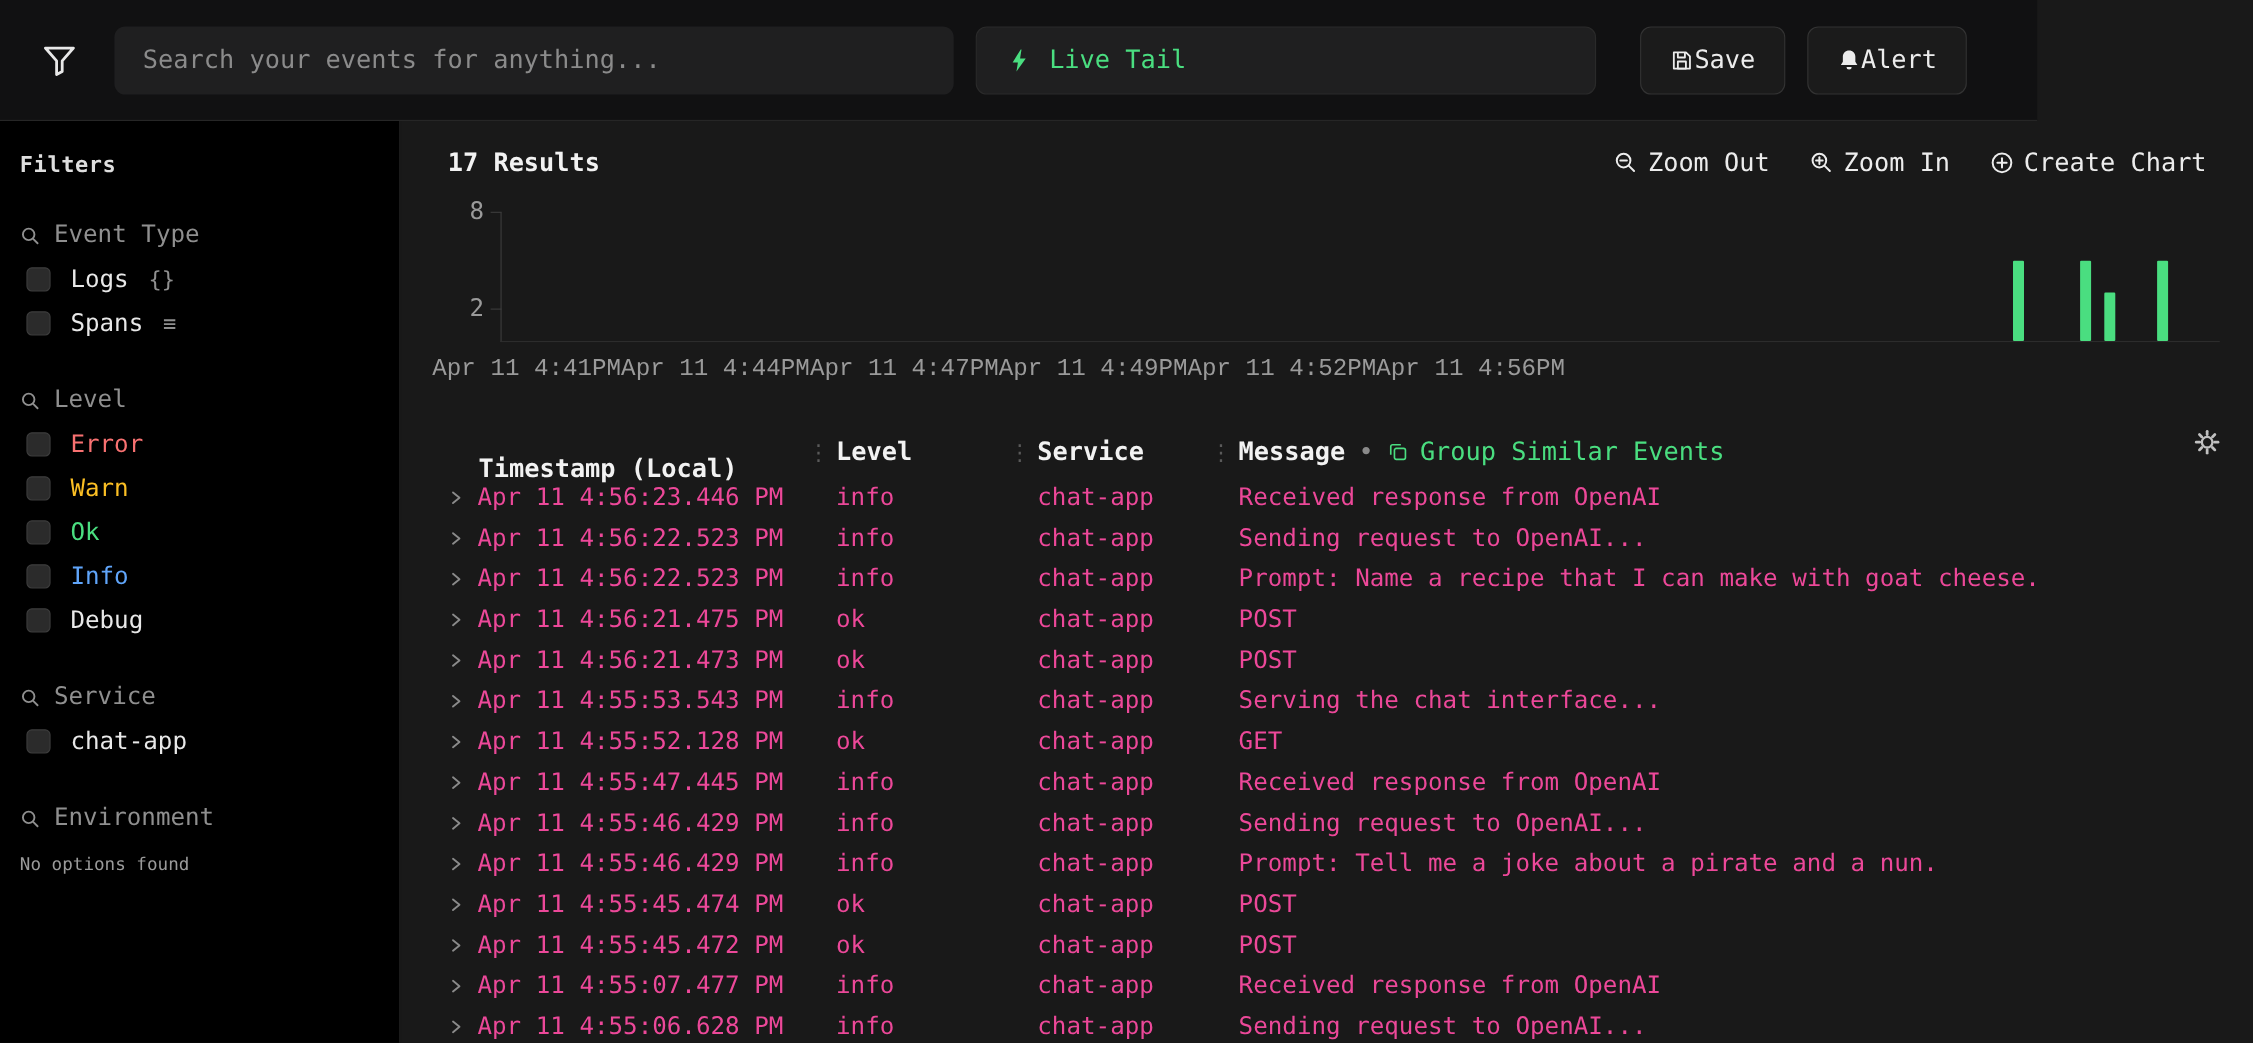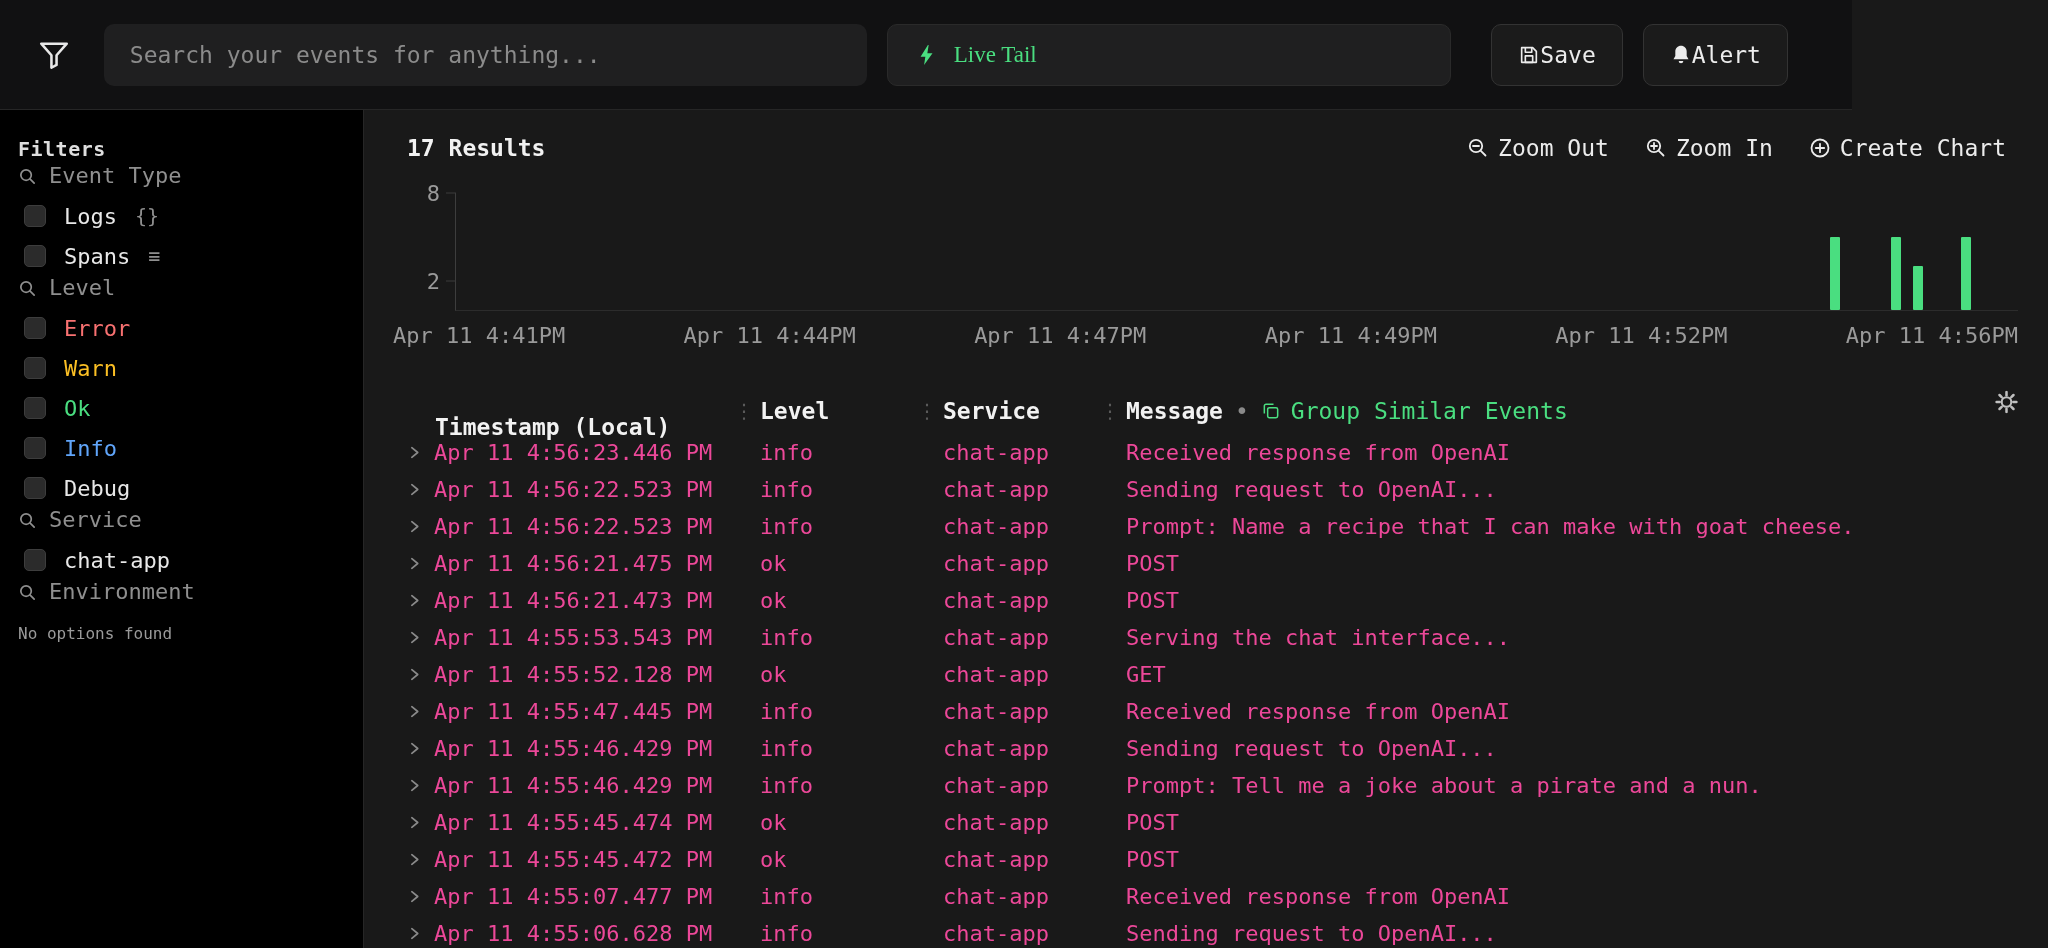--- a/index.html
+++ b/index.html
@@ -18,37 +18,37 @@
   }
   .funnel-btn { width:46px; height:46px; display:flex; align-items:center; justify-content:center; margin-right:10px; cursor:pointer; }
   .search-input {
     width:873px; height:62px; background:#1f1f20; border:none; border-radius:10px;
     color:#d8d8d8; font-family:inherit; font-size:23px; padding:0 26px; outline:none;
   }
   .search-input::placeholder { color:#8b8b8b; }
   .livetail-btn {
     width:643px; height:62px; background:#1f1f20; border:1px solid #2a2a2a; border-radius:10px;
     display:flex; align-items:center; gap:16px; padding:0 28px;
-    color:#4ade80; font-size:23px; cursor:pointer;font-family:Liberation Serif, serif;
+    color:#4ade80; font-size:23px; cursor:pointer;
   }
   .spacer { flex:1; }
   .tb-btn {
     height:62px; background:#1b1b1b; border:1px solid #333333; border-radius:10px;
     display:flex; align-items:center; padding:0 26px;
     color:#ececec; font-size:23px; cursor:pointer; white-space:nowrap;
   }
 
   
   .sidebar {
     position:absolute; top:110px; left:0; width:364px; bottom:0;
     background:#000000; border-right:1px solid #262626;
     padding:26px 18px;
   }
   .filters-title { color:#dedede; font-size:20px; font-weight:bold; letter-spacing:0.5px; line-height:26px; }
-  .filter-group { }
+  .filter-group { margin-top:38px; }
   .group-header { display:flex; align-items:center; gap:12px; color:#8f8f8f; font-size:22px; line-height:28px; }
   .options { margin-top:8px; display:flex; flex-direction:column; gap:4px; }
   .opt-row { display:flex; align-items:center; gap:18px; height:36px; padding-left:6px; cursor:pointer; border-radius:6px; }
   .checkbox { width:22px; height:22px; border-radius:5px; background:#2b2b2b; border:1px solid #3d3d3d; flex:none; }
   .opt-label { font-size:22px; color:#e8e8e8; }
   .opt-suffix { font-size:20px; color:#8f8f8f; }
   .empty-note { margin-top:18px; color:#9a9a9a; font-size:16px; }
 
   
   .main { position:absolute; top:110px; left:365px; right:0; bottom:0; background:#191919; }
@@ -67,22 +67,22 @@
     border-left:1px solid #3d3d3d; border-bottom:1px solid #2c2c2c;
   }
   .ytick-label {
     position:absolute; right:calc(100% + 16px); transform:translateY(-50%);
     color:#9a9a9a; font-size:22px;
   }
   .tick-dash { position:absolute; left:-10px; width:10px; height:1px; background:#3d3d3d; transform:translateY(-50%); }
   .chart-bar { position:absolute; bottom:0; width:10px; border-radius:1px; transform:translateX(-50%); cursor:pointer; }
   .x-labels {
     position:absolute; top:213px; left:28px; right:30px;
-    display:flex; justify-content:space-between;
-    color:#9a9a9a; font-size:22px;
+    display:flex; 
+    color:#9a9a9a; font-size:22px;font-family:Liberation Mono, monospace;
   }
 
   
   .table { position:absolute; top:272px; left:0; right:0; bottom:0; overflow:hidden; }
   .thead {
     position:relative; height:40px; display:grid;
     grid-template-columns:333px 183px 183px 1fr;
     padding:0 80px 0 42px; align-items:center;
     color:#f2f2f2; font-size:23px; font-weight:bold;
   }

